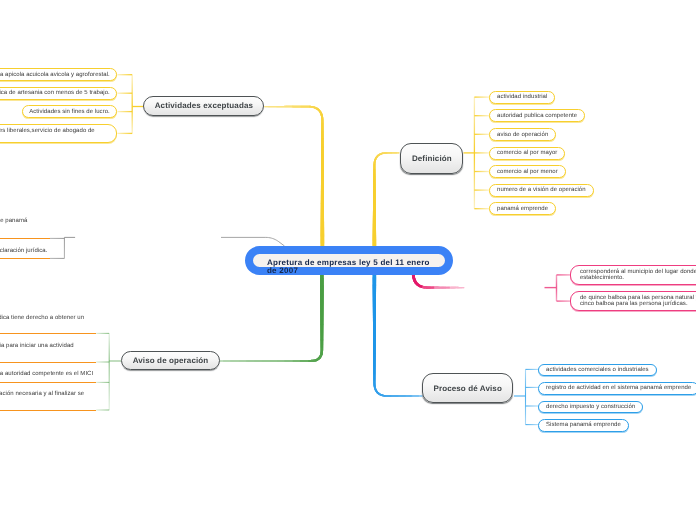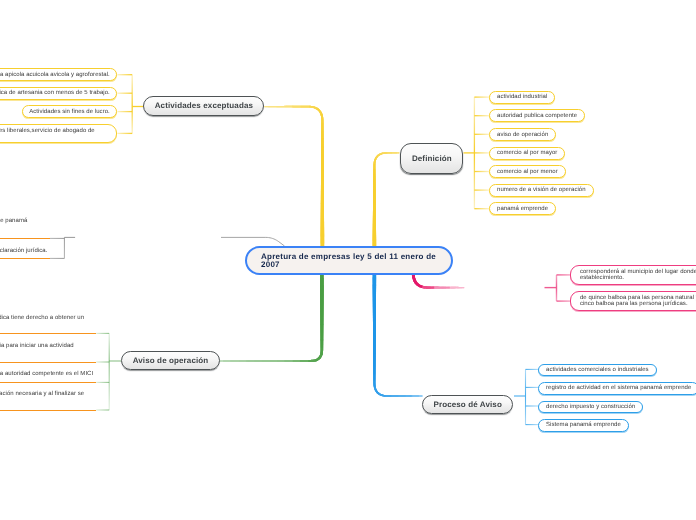--- a/index.html
+++ b/index.html
@@ -10,21 +10,21 @@
        text-rendering:geometricPrecision;}
   .node,.leaf,.uleaf{ -webkit-font-smoothing:antialiased; }
   #canvas{position:relative;width:696px;height:520px;overflow:hidden;}
   #edges{position:absolute;left:0;top:0;width:696px;height:520px;pointer-events:none;}
 
   .node{position:absolute;box-sizing:border-box;white-space:nowrap;}
 
   
   .root-node{
     background:#f6f2ef;
-    border:2px solid #3b82f6;
+    border:8px solid #3b82f6;
     border-radius:14.5px;
     color:#15274c;
     font-weight:bold;
     font-size:8px;
     letter-spacing:0.25px;
     line-height:8.4px;
     padding:4.3px 13.2px 4px 14.2px;
     white-space:normal;
   }
 
@@ -375,21 +375,21 @@
   <div class="node root-node" style="left:244.8px;top:246.3px;width:208px;height:28.7px;">Apretura de empresas ley 5 del 11 enero de 2007</div>
 
   <div class="node branch-node" style="left:143.3px;top:96.2px;width:121.2px;height:19.4px;">Actividades exceptuadas</div>
 
 
   <div class="node branch-node" style="left:121.2px;top:351.1px;width:98.7px;height:19.4px;">Aviso de operación</div>
 
   <div class="node branch-node" style="left:400.3px;top:143.0px;width:63.1px;height:31px;">Definición</div>
 
 
-  <div class="node branch-node" style="left:422.4px;top:395px;width:90.6px;height:19px;">Proceso dé Aviso</div>
+  <div class="node branch-node" style="left:422.4px;top:373px;width:90.6px;height:30px;">Proceso dé Aviso</div>
 
   <div class="node leaf yellow" style="right:578.7px;top:68.2px;height:13.1px;padding:0.9px 6.5px 0 6.5px;">agropecuaria apicola acuicola avicola y agroforestal.</div>
   <div class="node leaf yellow" style="right:578.7px;top:86.7px;height:13.1px;padding:0.9px 6.5px 0 6.5px;">se dedica de artesania con menos de 5 trabajo.</div>
   <div class="node leaf yellow" style="right:578.7px;top:105.1px;height:13.1px;padding:0.9px 6.5px 0 6.5px;">Actividades sin fines de lucro.</div>
   <div class="node leaf yellow" style="right:578.7px;top:123.6px;width:151px;height:19.7px;padding:2.4px 6.5px 0 6.5px;align-items:flex-start;white-space:normal;">profesiones liberales,servicio de abogado de</div>
 
   <div class="node uleaf" style="right:646.4px;top:217.4px;width:124px;height:21.7px;padding-right:22.3px;">expedido por el municipio de panamá</div>
   <div class="node uleaf" style="right:646.4px;top:246.6px;width:134px;height:12.3px;padding-right:2.2px;">el tramite se hace con una declaración jurídica.</div>
 
   <div class="node uleaf" style="right:599.9px;top:313.5px;width:172px;height:20.6px;padding-right:12px;">toda persona natural o jurídica tiene derecho a obtener un</div>

